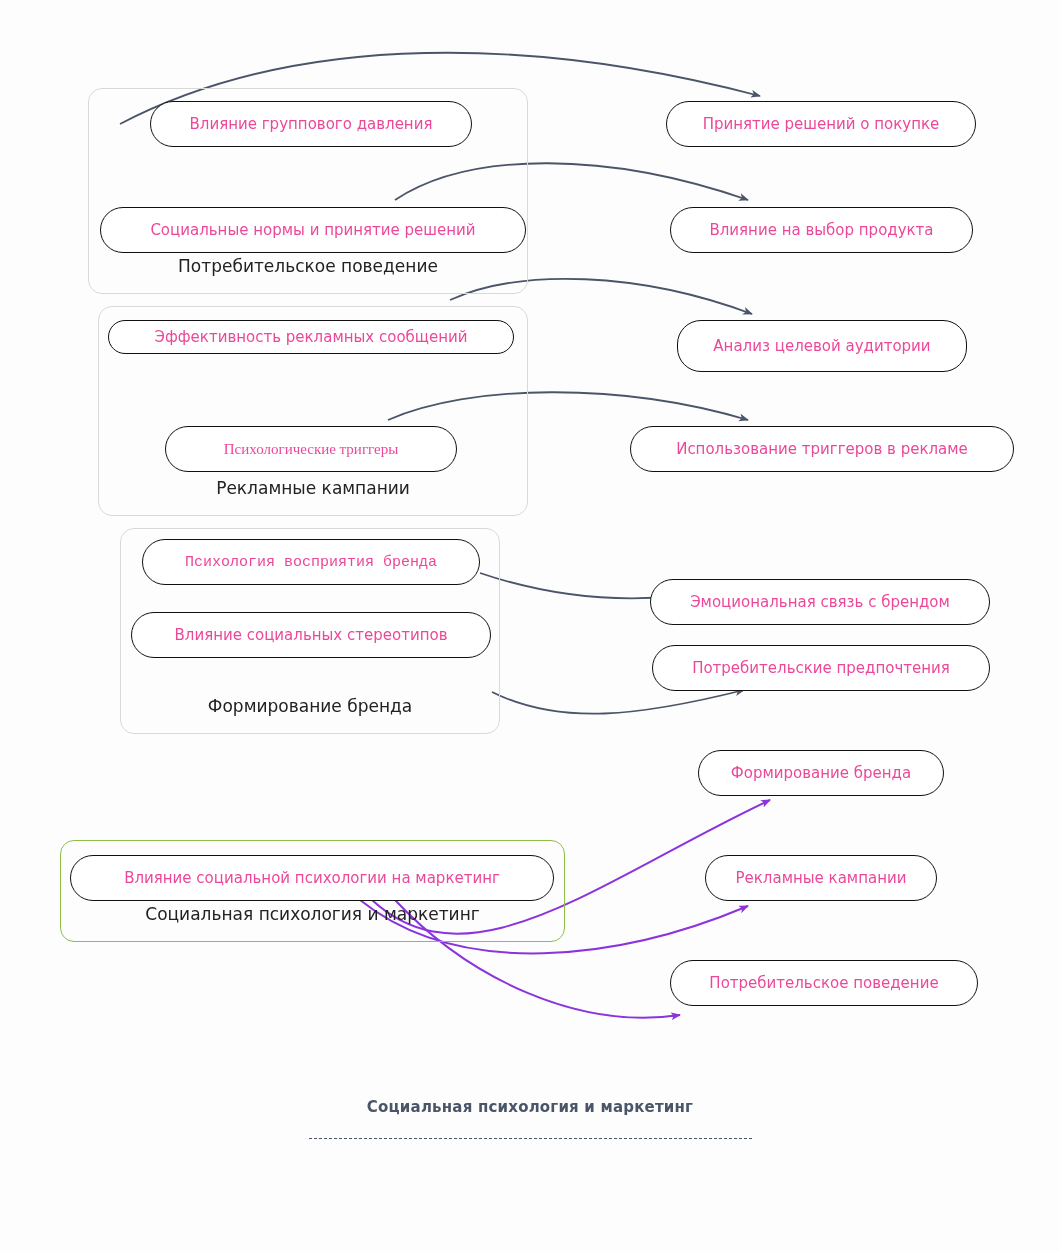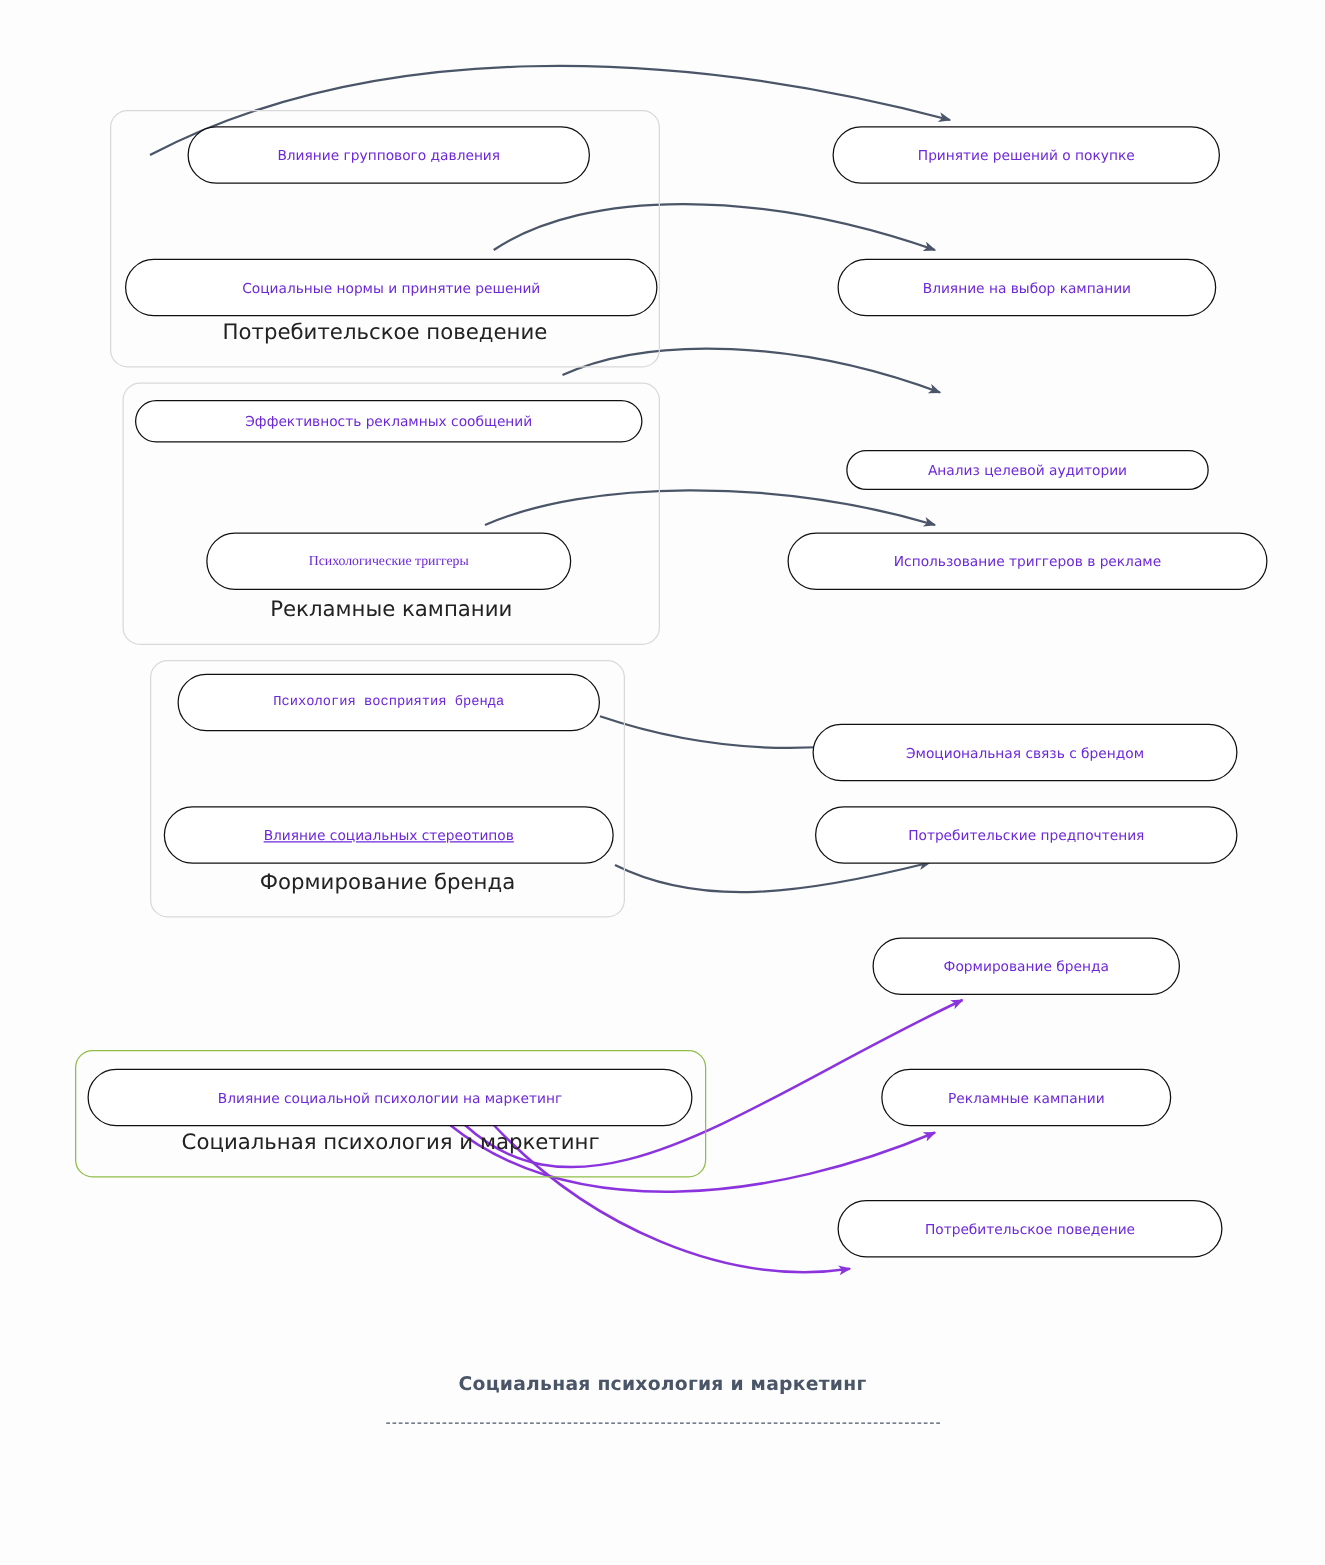--- a/index.html
+++ b/index.html
@@ -29,22 +29,22 @@
     text-align:center;
   }
 
   .node{
     position:absolute;
     box-sizing:border-box;
     border:1.8px solid #101010;
     border-radius:24px;
     background:#ffffff;
     display:flex;align-items:center;justify-content:center;
-    font-size:11px;
-    color:#6d28d9;
+    font-size:15px;
+    color:#ec4899;
     white-space:nowrap;
     padding:0 16px;
   }
 
   .footer{
     position:absolute;left:0;width:1060px;text-align:center;
   }
   .footer-title{
     top:1098px;font-size:15px;font-weight:bold;color:#4a5568;letter-spacing:.2px;
   }
@@ -95,25 +95,25 @@
       <div class="group-label" style="left: 120px; width: 380px; top: 696px;">Формирование бренда</div>
       <div class="group accent" style="left: 60px; top: 840px; width: 505px; height: 102px;"></div>
       <div class="group-label" style="left: 60px; width: 505px; top: 904px;">Социальная психология и маркетинг</div>
     </div>
   <div id="nodes">
       <div class="node" style="left: 150px; top: 101px; width: 322px; height: 46px;">Влияние группового давления</div>
       <div class="node" style="left: 100px; top: 207px; width: 426px; height: 46px;">Социальные нормы и принятие решений</div>
       <div class="node" style="left: 108px; top: 320px; width: 406px; height: 34px;">Эффективность рекламных сообщений</div>
       <div class="node" style="left: 165px; top: 426px; width: 292px; height: 46px; font-family: Liberation Serif, serif;">Психологические триггеры</div>
       <div class="node" style="left: 142px; top: 539px; width: 338px; height: 46px; font-family: Liberation Mono, monospace;">Психология восприятия бренда</div>
-      <div class="node" style="left: 131px; top: 645px; width: 360px; height: 46px; text-decoration: underline;">Влияние социальных стереотипов</div>
+      <div class="node" style="left: 131px; top: 612px; width: 360px; height: 46px;">Влияние социальных стереотипов</div>
       <div class="node" style="left: 70px; top: 855px; width: 484px; height: 46px;">Влияние социальной психологии на маркетинг</div>
       <div class="node" style="left: 666px; top: 101px; width: 310px; height: 46px;">Принятие решений о покупке</div>
-      <div class="node" style="left: 670px; top: 207px; width: 303px; height: 46px;">Влияние на выбор кампании</div>
-      <div class="node" style="left: 677px; top: 320px; width: 290px; height: 32px; margin-top: 40px;">Анализ целевой аудитории</div>
+      <div class="node" style="left: 670px; top: 207px; width: 303px; height: 46px;">Влияние на выбор продукта</div>
+      <div class="node" style="left: 677px; top: 320px; width: 290px; height: 52px;">Анализ целевой аудитории</div>
       <div class="node" style="left: 630px; top: 426px; width: 384px; height: 46px;">Использование триггеров в рекламе</div>
       <div class="node" style="left: 650px; top: 539px; width: 340px; height: 46px; margin-top: 40px;">Эмоциональная связь с брендом</div>
       <div class="node" style="left: 652px; top: 645px; width: 338px; height: 46px;">Потребительские предпочтения</div>
       <div class="node" style="left: 698px; top: 750px; width: 246px; height: 46px;">Формирование бренда</div>
       <div class="node" style="left: 705px; top: 855px; width: 232px; height: 46px;">Рекламные кампании</div>
       <div class="node" style="left: 670px; top: 960px; width: 308px; height: 46px;">Потребительское поведение</div>
     </div>
 
   <div class="footer footer-title">Социальная психология и маркетинг</div>
   <div class="footer footer-rule">

